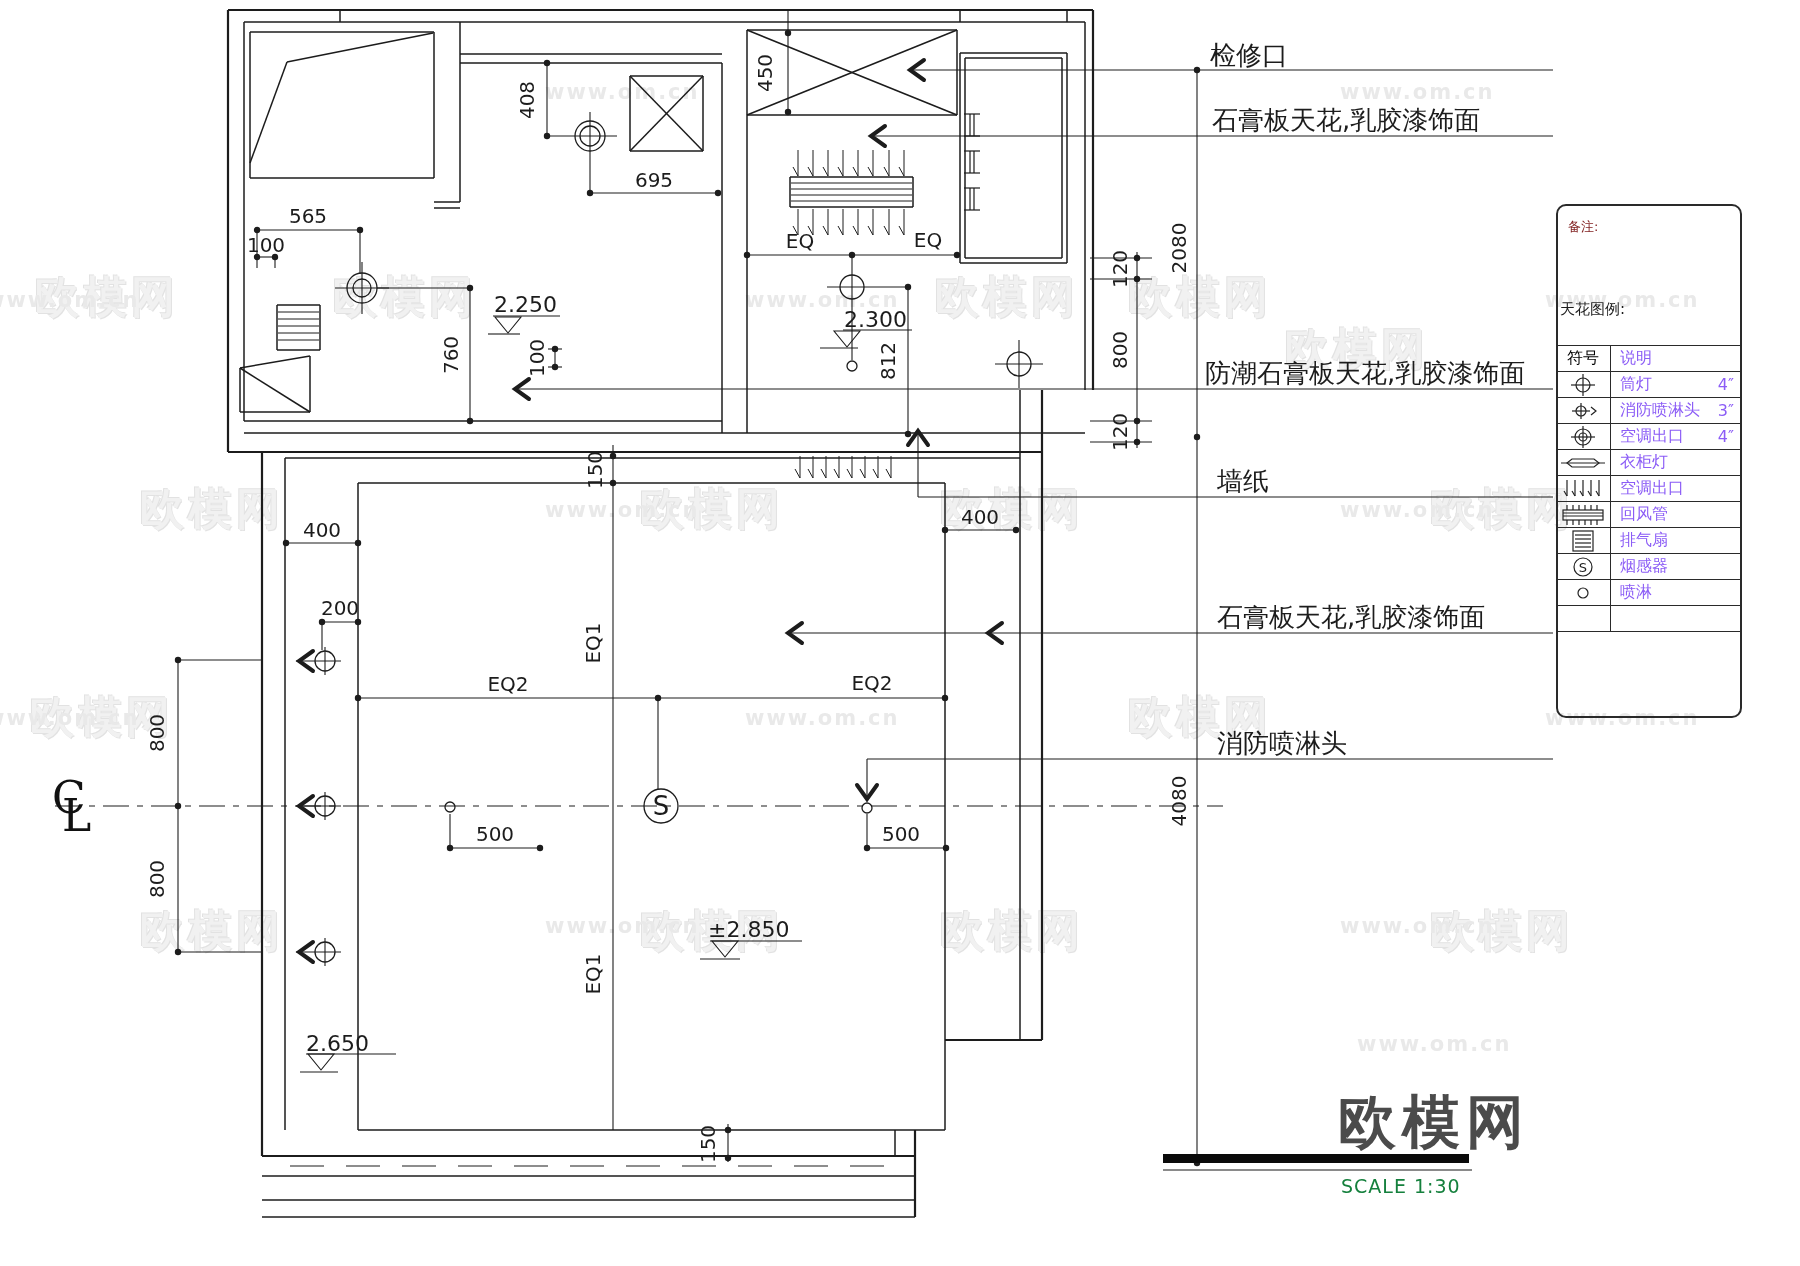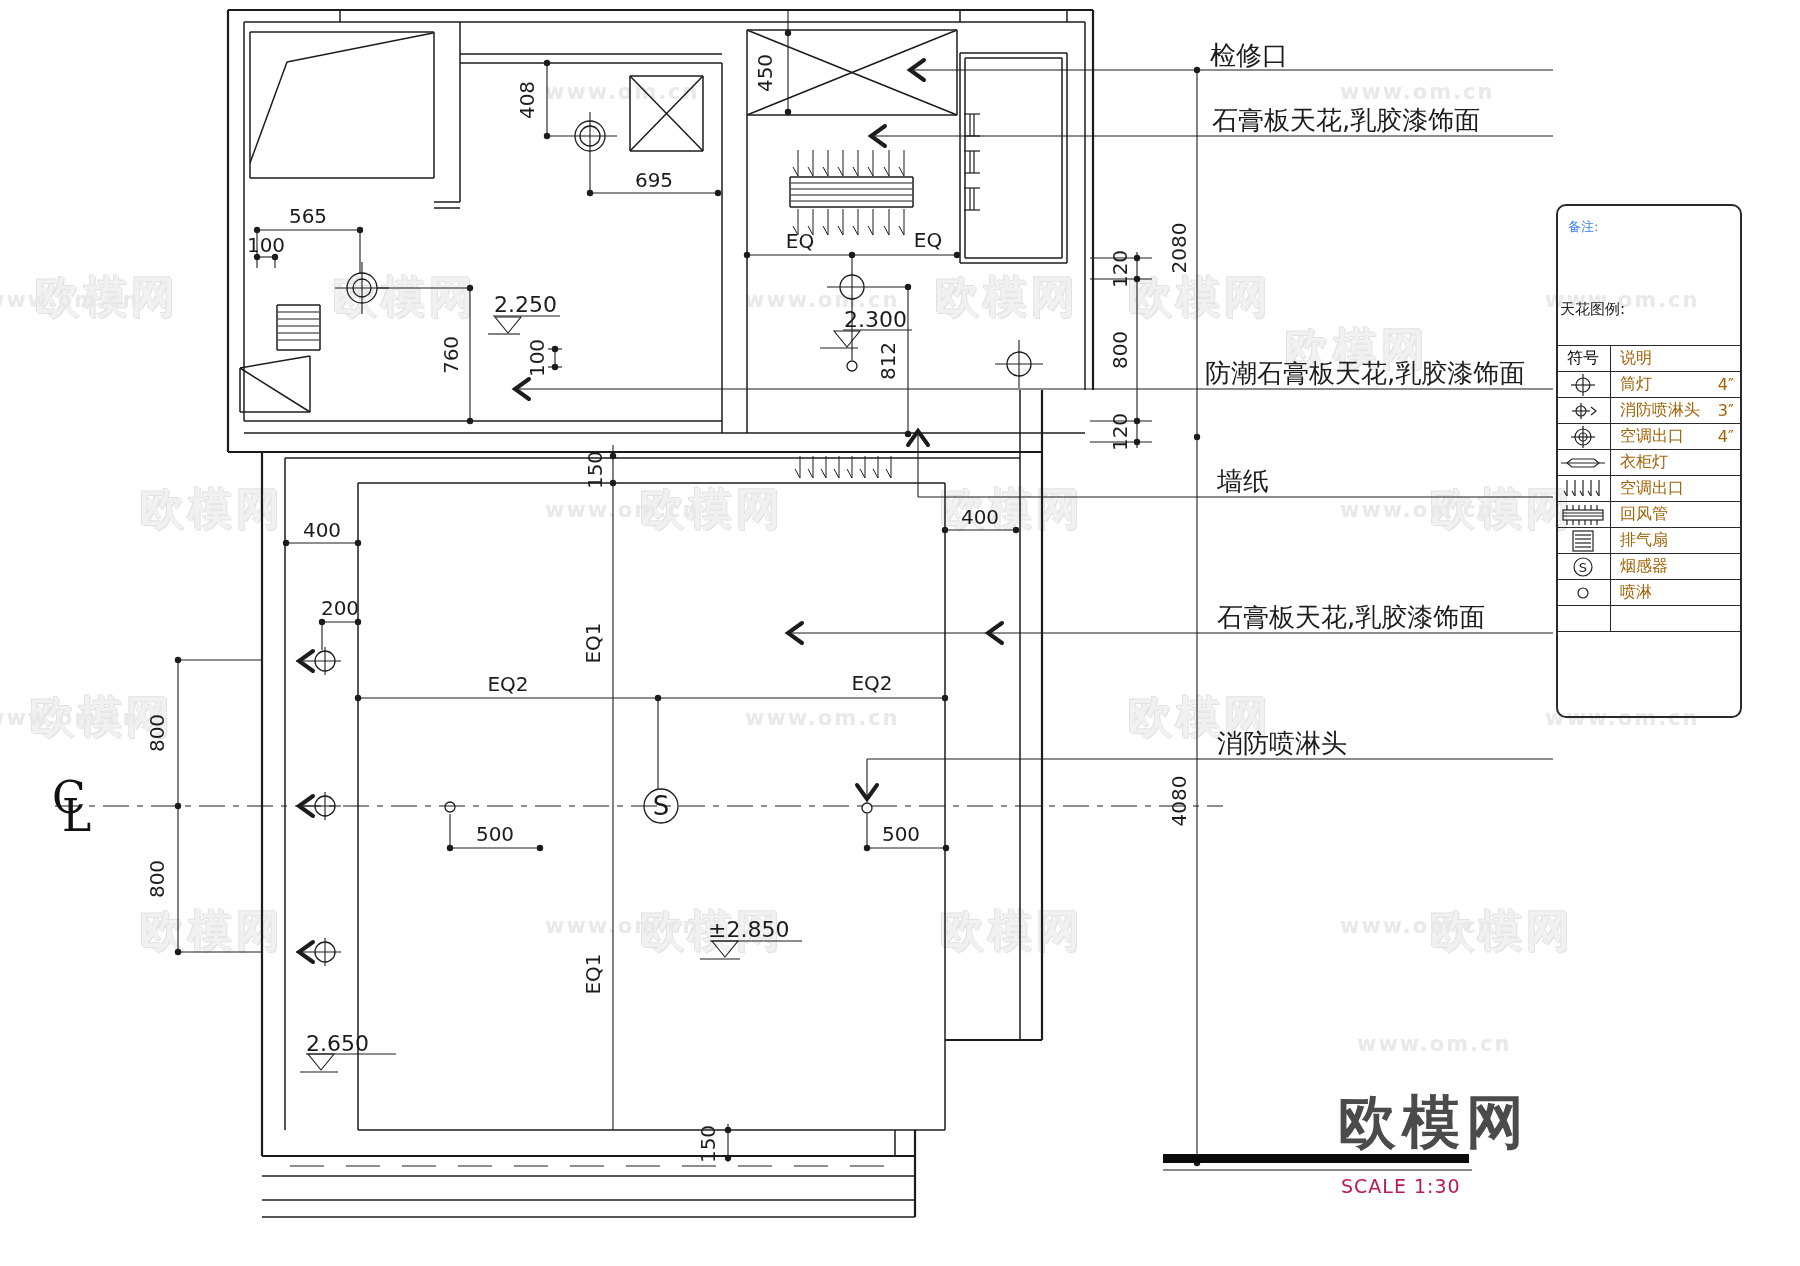--- a/index.html
+++ b/index.html
@@ -8,36 +8,36 @@
   #wm-layer{position:absolute;inset:0;z-index:0;}
   .wm-brand{position:absolute;font-weight:bold;font-size:44px;color:#f1f1f1;
             text-shadow:1px 1px 0 #e2e2e2,-1px -1px 0 #e2e2e2;letter-spacing:4px;white-space:nowrap;}
   .wm-site{position:absolute;font-weight:bold;font-size:21px;color:#e9e9e9;letter-spacing:2px;white-space:nowrap;}
   .wm-dark{position:absolute;font-weight:bold;font-size:58px;color:#4b4b4b;letter-spacing:6px;white-space:nowrap;z-index:3;}
   #drawing{position:absolute;left:0;top:0;z-index:1;}
   text{fill:#1c1c1c;}
   
   #legend{position:absolute;left:1556px;top:204px;width:186px;height:514px;z-index:2;
           border:2px solid #2a2a2a;border-radius:10px;box-sizing:border-box;background:transparent;}
-  #legend .note{position:absolute;left:10px;top:12px;font-size:13px;color:#3b82f6;}
+  #legend .note{position:absolute;left:10px;top:12px;font-size:13px;color:#7f1d1d;}
   #legend .lg-title{position:absolute;left:2px;top:94px;font-size:15px;color:#1c1c1c;white-space:nowrap;}
   #lg-table{position:absolute;left:-2px;top:139px;width:186px;border-top:1.5px solid #2a2a2a;}
   .lg-row{display:flex;height:25px;border-bottom:1.5px solid #2a2a2a;align-items:center;}
   .lg-sym{width:55px;height:100%;border-right:1.5px solid #2a2a2a;display:flex;align-items:center;justify-content:center;box-sizing:border-box;}
-  .lg-desc{flex:1;display:flex;align-items:center;font-size:16px;color:#a16207;padding-left:9px;}
+  .lg-desc{flex:1;display:flex;align-items:center;font-size:16px;color:#8b5cf6;padding-left:9px;}
   .lg-desc .sz{margin-left:auto;padding-right:8px;}
   .lg-head .lg-sym{font-size:16px;}
   
   #titleblock{position:absolute;left:1120px;top:1150px;z-index:3;width:420px;}
   #titleblock .row1{white-space:nowrap;color:#111;}
   #titleblock .tA{font-size:54px;margin-right:14px;}
   #titleblock .tName{font-size:50px;letter-spacing:-1px;}
   #titleblock .bar{width:306px;height:9px;background:#0a0a0a;margin:4px 0 0 43px;}
   #titleblock .thin{width:309px;height:0;border-top:2px solid #8a8a8a;margin:6px 0 0 43px;}
-  #titleblock .scl{font-size:19px;color:#be185d;margin:4px 0 0 221px;letter-spacing:1px;}
+  #titleblock .scl{font-size:19px;color:#15803d;margin:4px 0 0 221px;letter-spacing:1px;}
   
   #clsym{position:absolute;left:46px;top:772px;z-index:2;width:60px;height:80px;color:#111;}
   #clsym .c{position:absolute;left:6px;top:0;font-size:44px;font-family:"DejaVu Serif",serif;}
   #clsym .l{position:absolute;left:16px;top:18px;font-size:44px;font-family:"DejaVu Serif",serif;}
 </style>
 </head>
 <body>
 
 <div id="stage">
   <div id="wm-layer">

